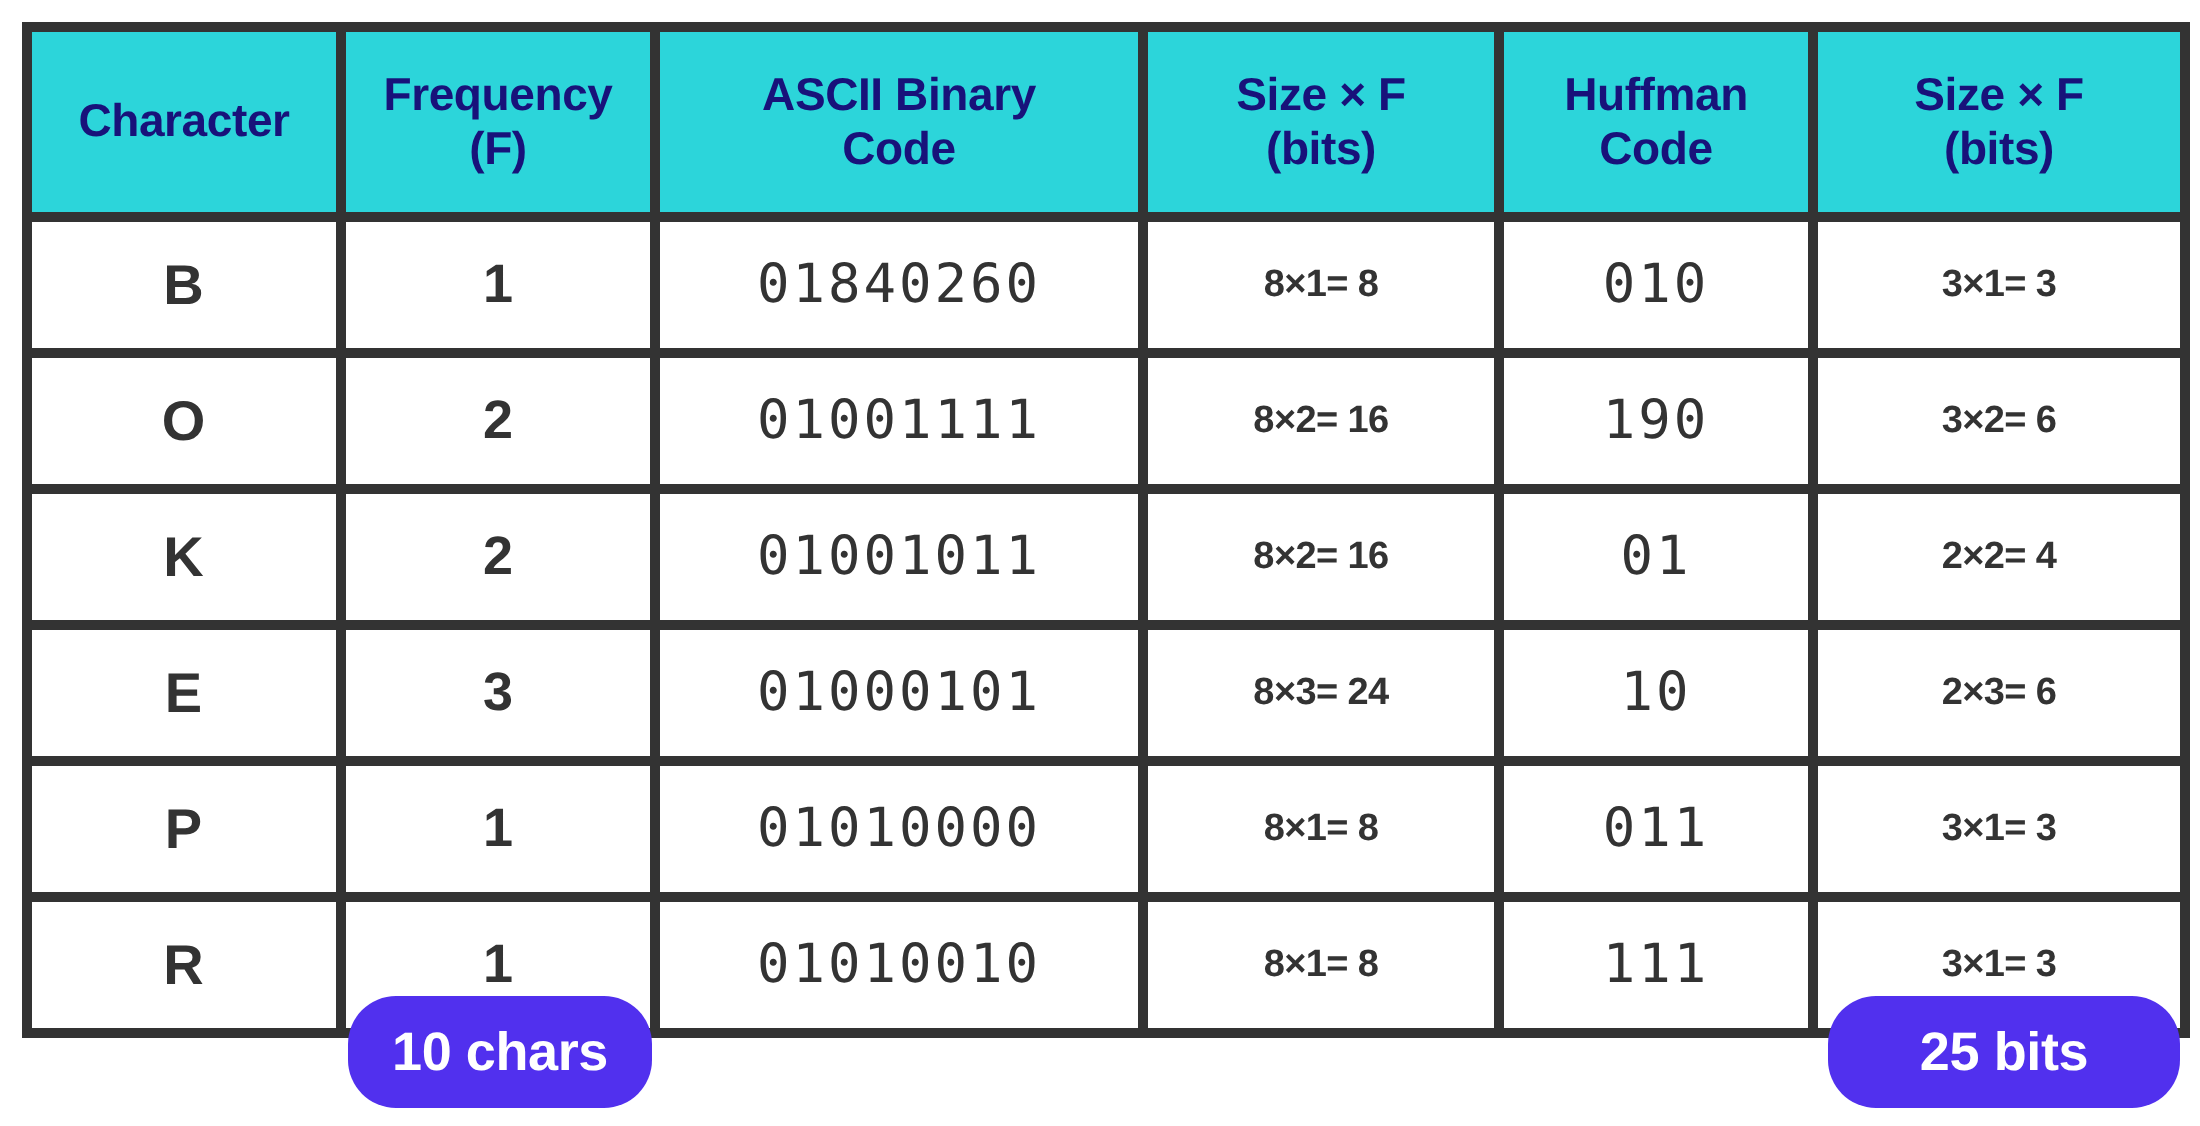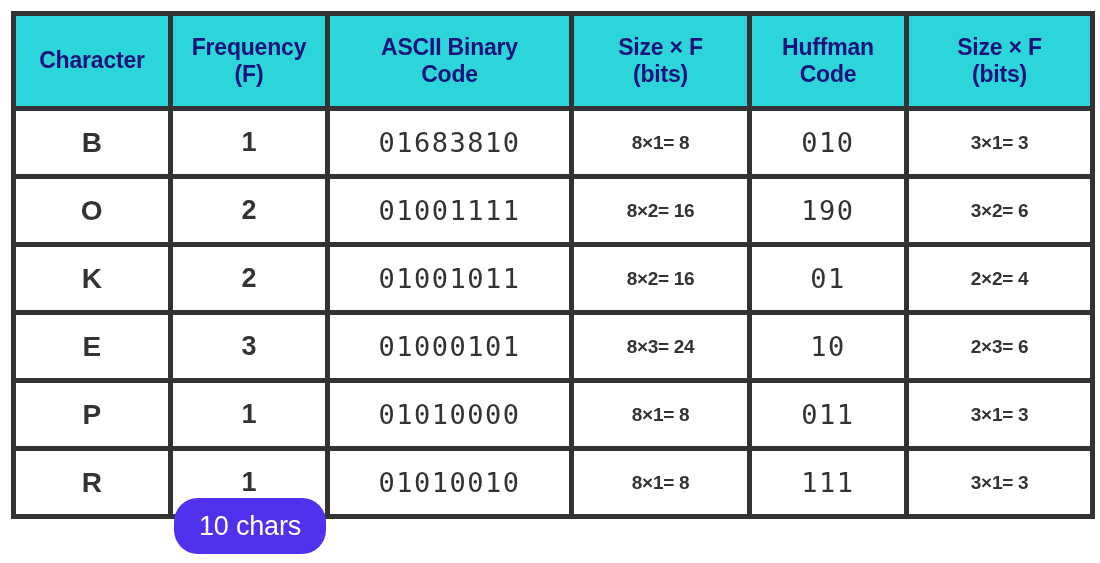--- a/index.html
+++ b/index.html
@@ -98,21 +98,21 @@
     width: 1079px;
     height: 56px;
   }
   .badge {
     position: absolute;
     top: 0;
     height: 56px;
     background: #5130EE;
     color: #ffffff;
     font-size: 27px;
-    font-weight: normal;
+    font-weight: bold;
     letter-spacing: -0.2px;
     display: flex;
     align-items: center;
     justify-content: center;
     box-sizing: border-box;
     border-radius: 24px;
   }
   .badge-chars { left: 163px;  width: 152px; }
   .badge-ascii { left: 568px;  width: 173px; }
   .badge-huff  { left: 903px;  width: 176px; }
@@ -158,21 +158,21 @@
             <span class="hdr-line">Size × F</span>
             <span class="hdr-line">(bits)</span>
           </th>
         </tr>
       </thead>
 
       <tbody>
         <tr>
           <td class="cell-char">B</td>
           <td class="cell-freq">1</td>
-          <td class="cell-mono">01683810</td>
+          <td class="cell-mono">01840260</td>
           <td class="cell-calc">8×1= 8</td>
           <td class="cell-mono">010</td>
           <td class="cell-calc">3×1= 3</td>
         </tr>
         <tr>
           <td class="cell-char">O</td>
           <td class="cell-freq">2</td>
           <td class="cell-mono">01001111</td>
           <td class="cell-calc">8×2= 16</td>
           <td class="cell-mono">190</td>
@@ -209,15 +209,16 @@
           <td class="cell-calc">8×1= 8</td>
           <td class="cell-mono">111</td>
           <td class="cell-calc">3×1= 3</td>
         </tr>
       </tbody>
     </table>
   </div>
 
   <div class="summary-row">
     <div class="badge badge-chars">10 chars</div>
+    <div class="badge badge-huff">25 bits</div>
   </div>
 
 </div>
 
 </body></html>

